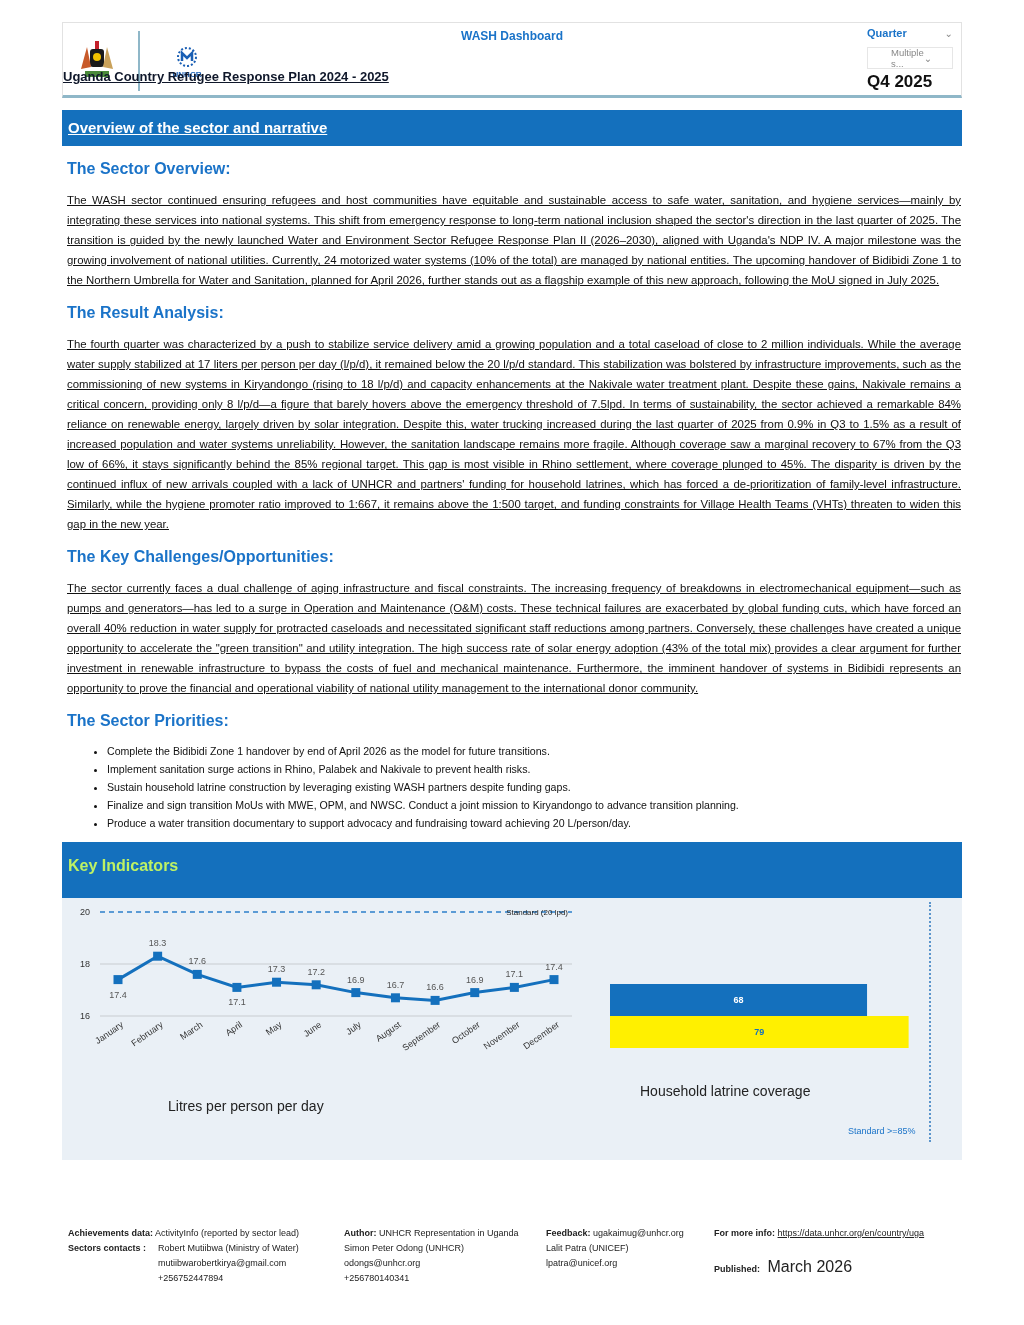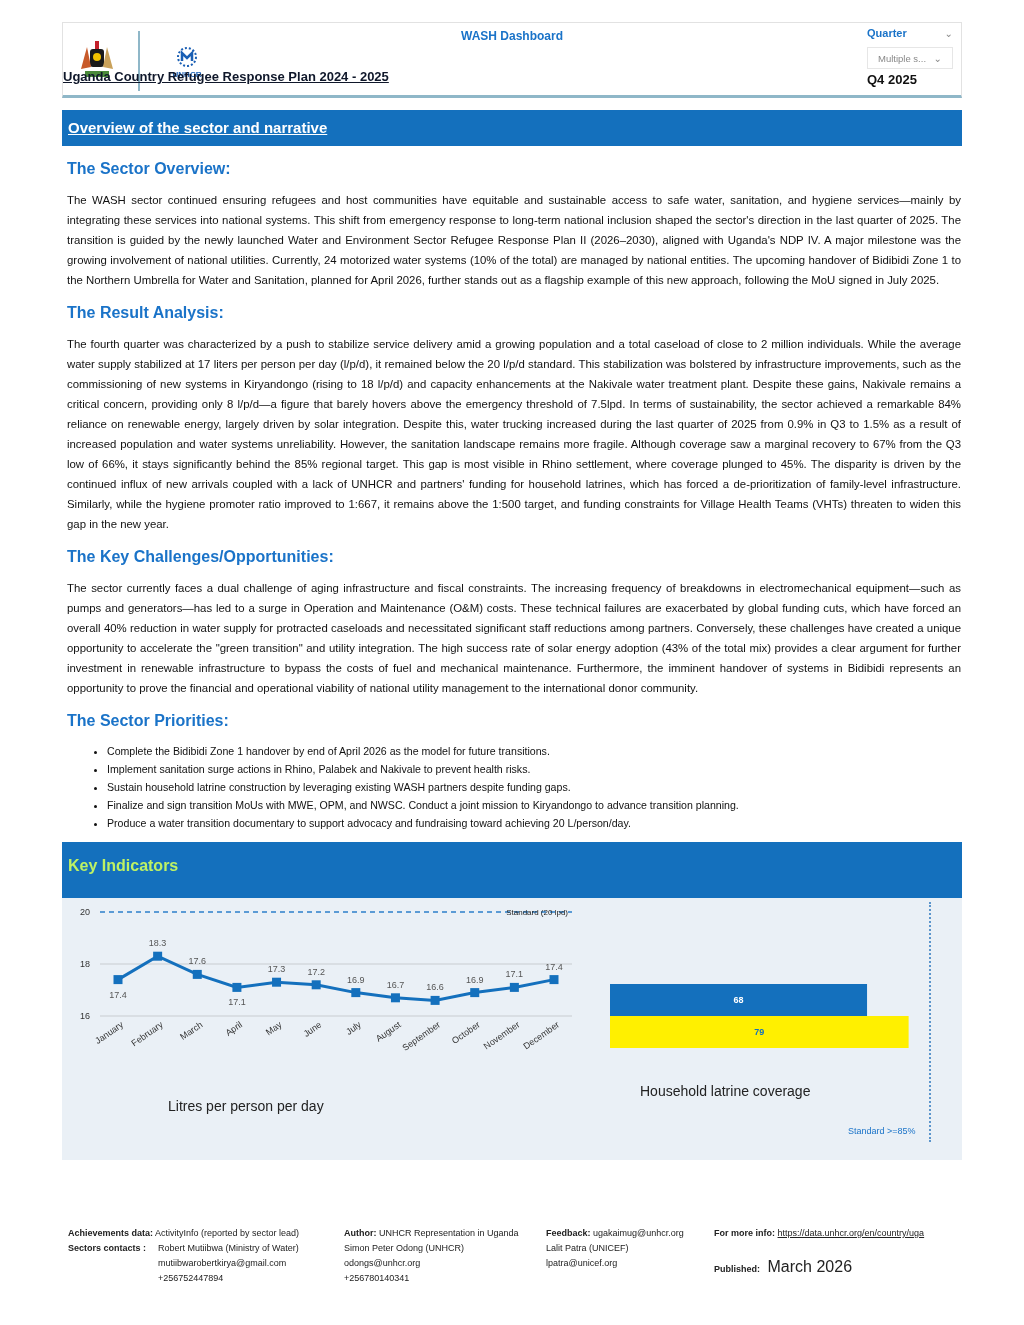--- a/index.html
+++ b/index.html
@@ -9,27 +9,27 @@
   
   .header { position:relative; height:72px; border:1px solid #e2e2e2; border-bottom:3px solid #8fb7c8; background:#fff; }
   .logo-gov { position:absolute; left:14px; top:16px; width:40px; height:44px; }
   .vsep { position:absolute; left:75px; top:8px; width:2px; height:60px; background:#8fb7c8; }
   .logo-unhcr { position:absolute; left:104px; top:22px; width:40px; height:36px; }
   .title { position:absolute; left:0; right:0; top:6px; text-align:center; font-size:12px; font-weight:bold; color:#1a73c8; }
   .subtitle { position:absolute; left:0; right:0; top:46px; text-align:left; font-size:13px; color:#0f172a; font-weight:bold;text-decoration:underline; }
   .filter { position:absolute; right:8px; top:4px; width:86px; }
   .filter-label { font-size:11px; font-weight:bold; color:#1a73c8; display:flex; justify-content:space-between; align-items:center; }
   .filter-label .chev { color:#888; font-weight:normal; font-size:10px; }
-  .filter-select { margin-top:8px; border:1px solid #e6e6e6; height:20px; font-size:9.5px; color:#888; display:flex; align-items:center; justify-content:space-between; padding:0 10px; background:#fff; }
-  .filter-value { margin-top:3px; font-size:13px; font-weight:bold; color:#111; }
+  .filter-select { margin-top:8px; border:1px solid #e6e6e6; height:20px; font-size:9.5px; color:#888; display:flex; align-items:center; justify-content:space-between; padding:0 23px; background:#fff; }
+  .filter-value { margin-top:3px; font-size:17px; font-weight:bold; color:#111; }
 
   
   .section-bar { background:#1470bd; color:#fff; font-weight:bold; font-size:15px; padding:6px 6px; margin-top:12px; height:24px; line-height:24px;text-decoration:underline; }
   .sub-h { color:#1a73c8; font-weight:bold; font-size:16px; margin:14px 5px 0 5px; }
-  .para { font-size:11.4px; line-height:20px; text-align:justify; margin:12px 1px 0 5px; }
+  .para { font-size:11.4px; line-height:20px; text-align:justify; margin:12px 1px 0 5px;text-decoration:underline; }
   ul.prio { margin:12px 0 0 0; padding-left:45px; font-size:10.6px; line-height:18px; }
   ul.prio li { margin:0; }
 
   
   .ki-bar { background:#1470bd; color:#bef264; font-weight:bold; font-size:16px; padding:8px 6px; height:40px; line-height:32px; margin-top:10px; }
   .ki-panel { position:relative; background:#eaf0f6; height:262px; }
   .chart-svg { position:absolute; left:0; top:0; }
   .chart-caption { position:absolute; left:106px; top:200px; font-size:14px; color:#222; }
   .bar-caption { position:absolute; left:578px; top:185px; font-size:14px; color:#222; }
   .std-note { position:absolute; left:786px; top:228px; font-size:9px; color:#1a73c8; }

